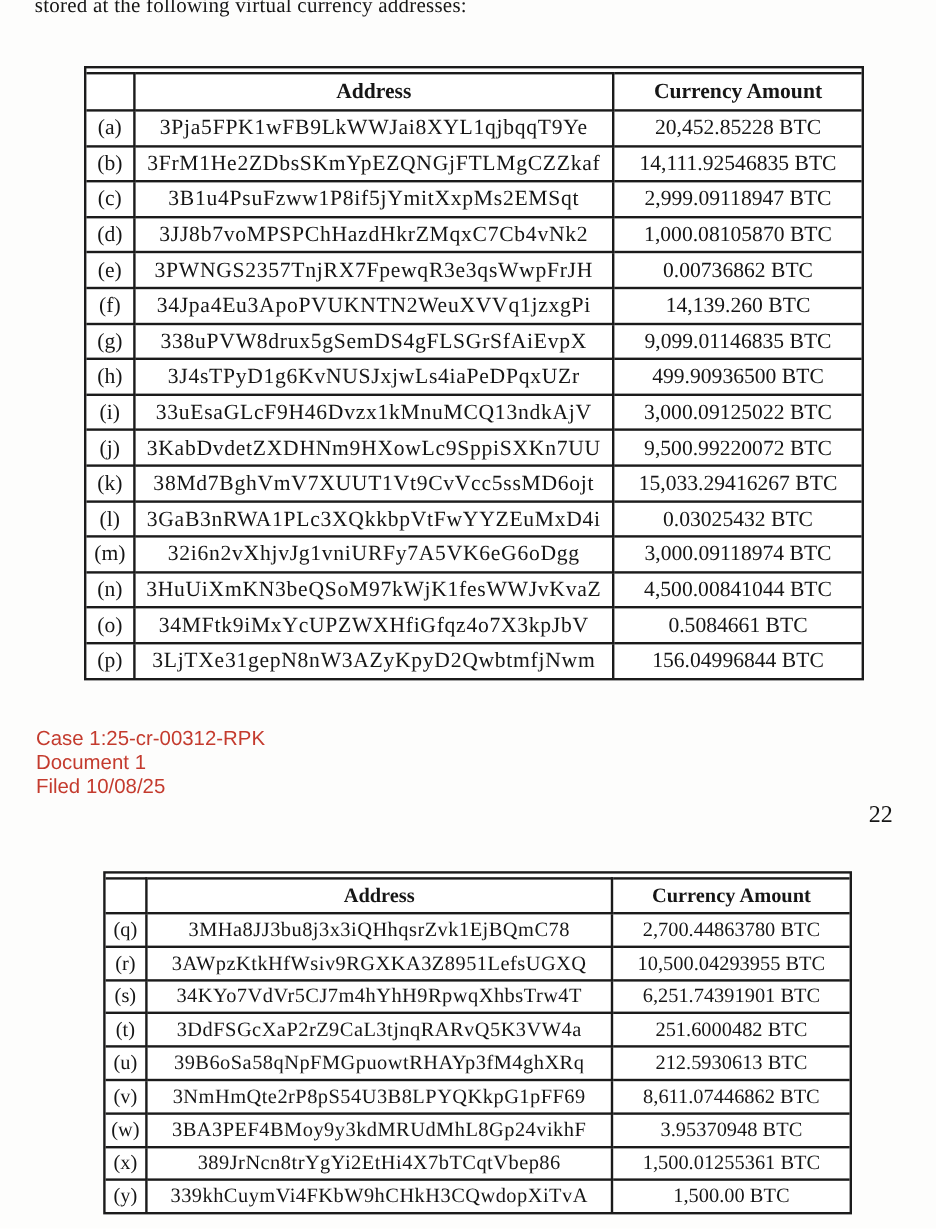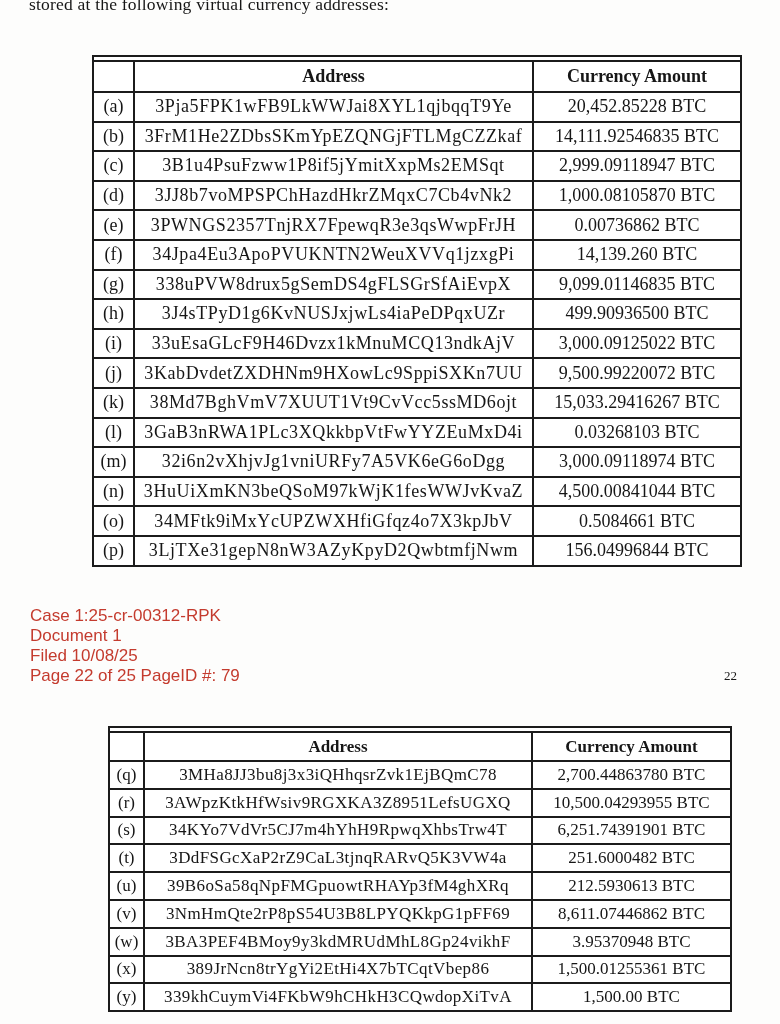--- a/index.html
+++ b/index.html
@@ -9,21 +9,21 @@
     background:#fdfdfc; overflow:hidden;
     font-family:"Liberation Serif", serif; color:#161616;
   }
   .intro {
     position:absolute; left:29px; top:-6px;
     font-size:17.5px; letter-spacing:0.2px; white-space:nowrap;
   }
   
   .tblwrap {
     position:absolute; box-sizing:border-box;
-    border:2px solid #1b1b1b; background:#fff;margin-left:22px;
+    border:2px solid #1b1b1b; background:#fff;
   }
   .tblwrap table {
     border-collapse:collapse; table-layout:fixed; width:100%;
     margin-top:3px; border-top:2px solid #1b1b1b;
   }
   .tblwrap td, .tblwrap th {
     border:2px solid #1b1b1b; padding:0 2px; text-align:center;
     overflow:hidden; white-space:nowrap;
   }
   .tblwrap td:first-child, .tblwrap th:first-child { border-left:none; }
@@ -41,21 +41,21 @@
   #table2 td.address { letter-spacing:0.4px; }
 
   .stamp {
     position:absolute; left:30px; top:606px; width:738px;
     display:flex; justify-content:space-between;
     font-family:"Liberation Sans", sans-serif;
     font-size:17px; white-space:nowrap;flex-direction:column;
   }
   .pagenum {
     position:absolute; left:724px; top:668px;
-    font-size:13px;
+    font-size:20px;
   }
 </style>
 </head>
 <body>
 
 <div class="page">
 
   <div class="intro">stored at the following virtual currency addresses:</div>
 
   <div class="tblwrap" id="table1">
@@ -124,21 +124,21 @@
             <td class="amount">9,500.99220072 BTC</td>
           </tr>
           <tr>
             <td class="label">(k)</td>
             <td class="address">38Md7BghVmV7XUUT1Vt9CvVcc5ssMD6ojt</td>
             <td class="amount">15,033.29416267 BTC</td>
           </tr>
           <tr>
             <td class="label">(l)</td>
             <td class="address">3GaB3nRWA1PLc3XQkkbpVtFwYYZEuMxD4i</td>
-            <td class="amount">0.03268103 BTC</td>
+            <td class="amount">0.03025432 BTC</td>
           </tr>
           <tr>
             <td class="label">(m)</td>
             <td class="address">32i6n2vXhjvJg1vniURFy7A5VK6eG6oDgg</td>
             <td class="amount">3,000.09118974 BTC</td>
           </tr>
           <tr>
             <td class="label">(n)</td>
             <td class="address">3HuUiXmKN3beQSoM97kWjK1fesWWJvKvaZ</td>
             <td class="amount">4,500.00841044 BTC</td>
@@ -154,21 +154,20 @@
             <td class="amount">156.04996844 BTC</td>
           </tr>
         </tbody>
     </table>
   </div>
 
   <div class="stamp" style="color: rgb(196, 59, 46);">
     <span>Case 1:25-cr-00312-RPK</span>
     <span>Document 1</span>
     <span>Filed 10/08/25</span>
-    <span>Page 22 of 25 PageID #: 79</span>
   </div>
 
   <div class="pagenum">22</div>
 
   <div class="tblwrap" id="table2">
     <table>
       <colgroup>
         <col style="width:34px">
           <col style="width:388px">
           <col>

